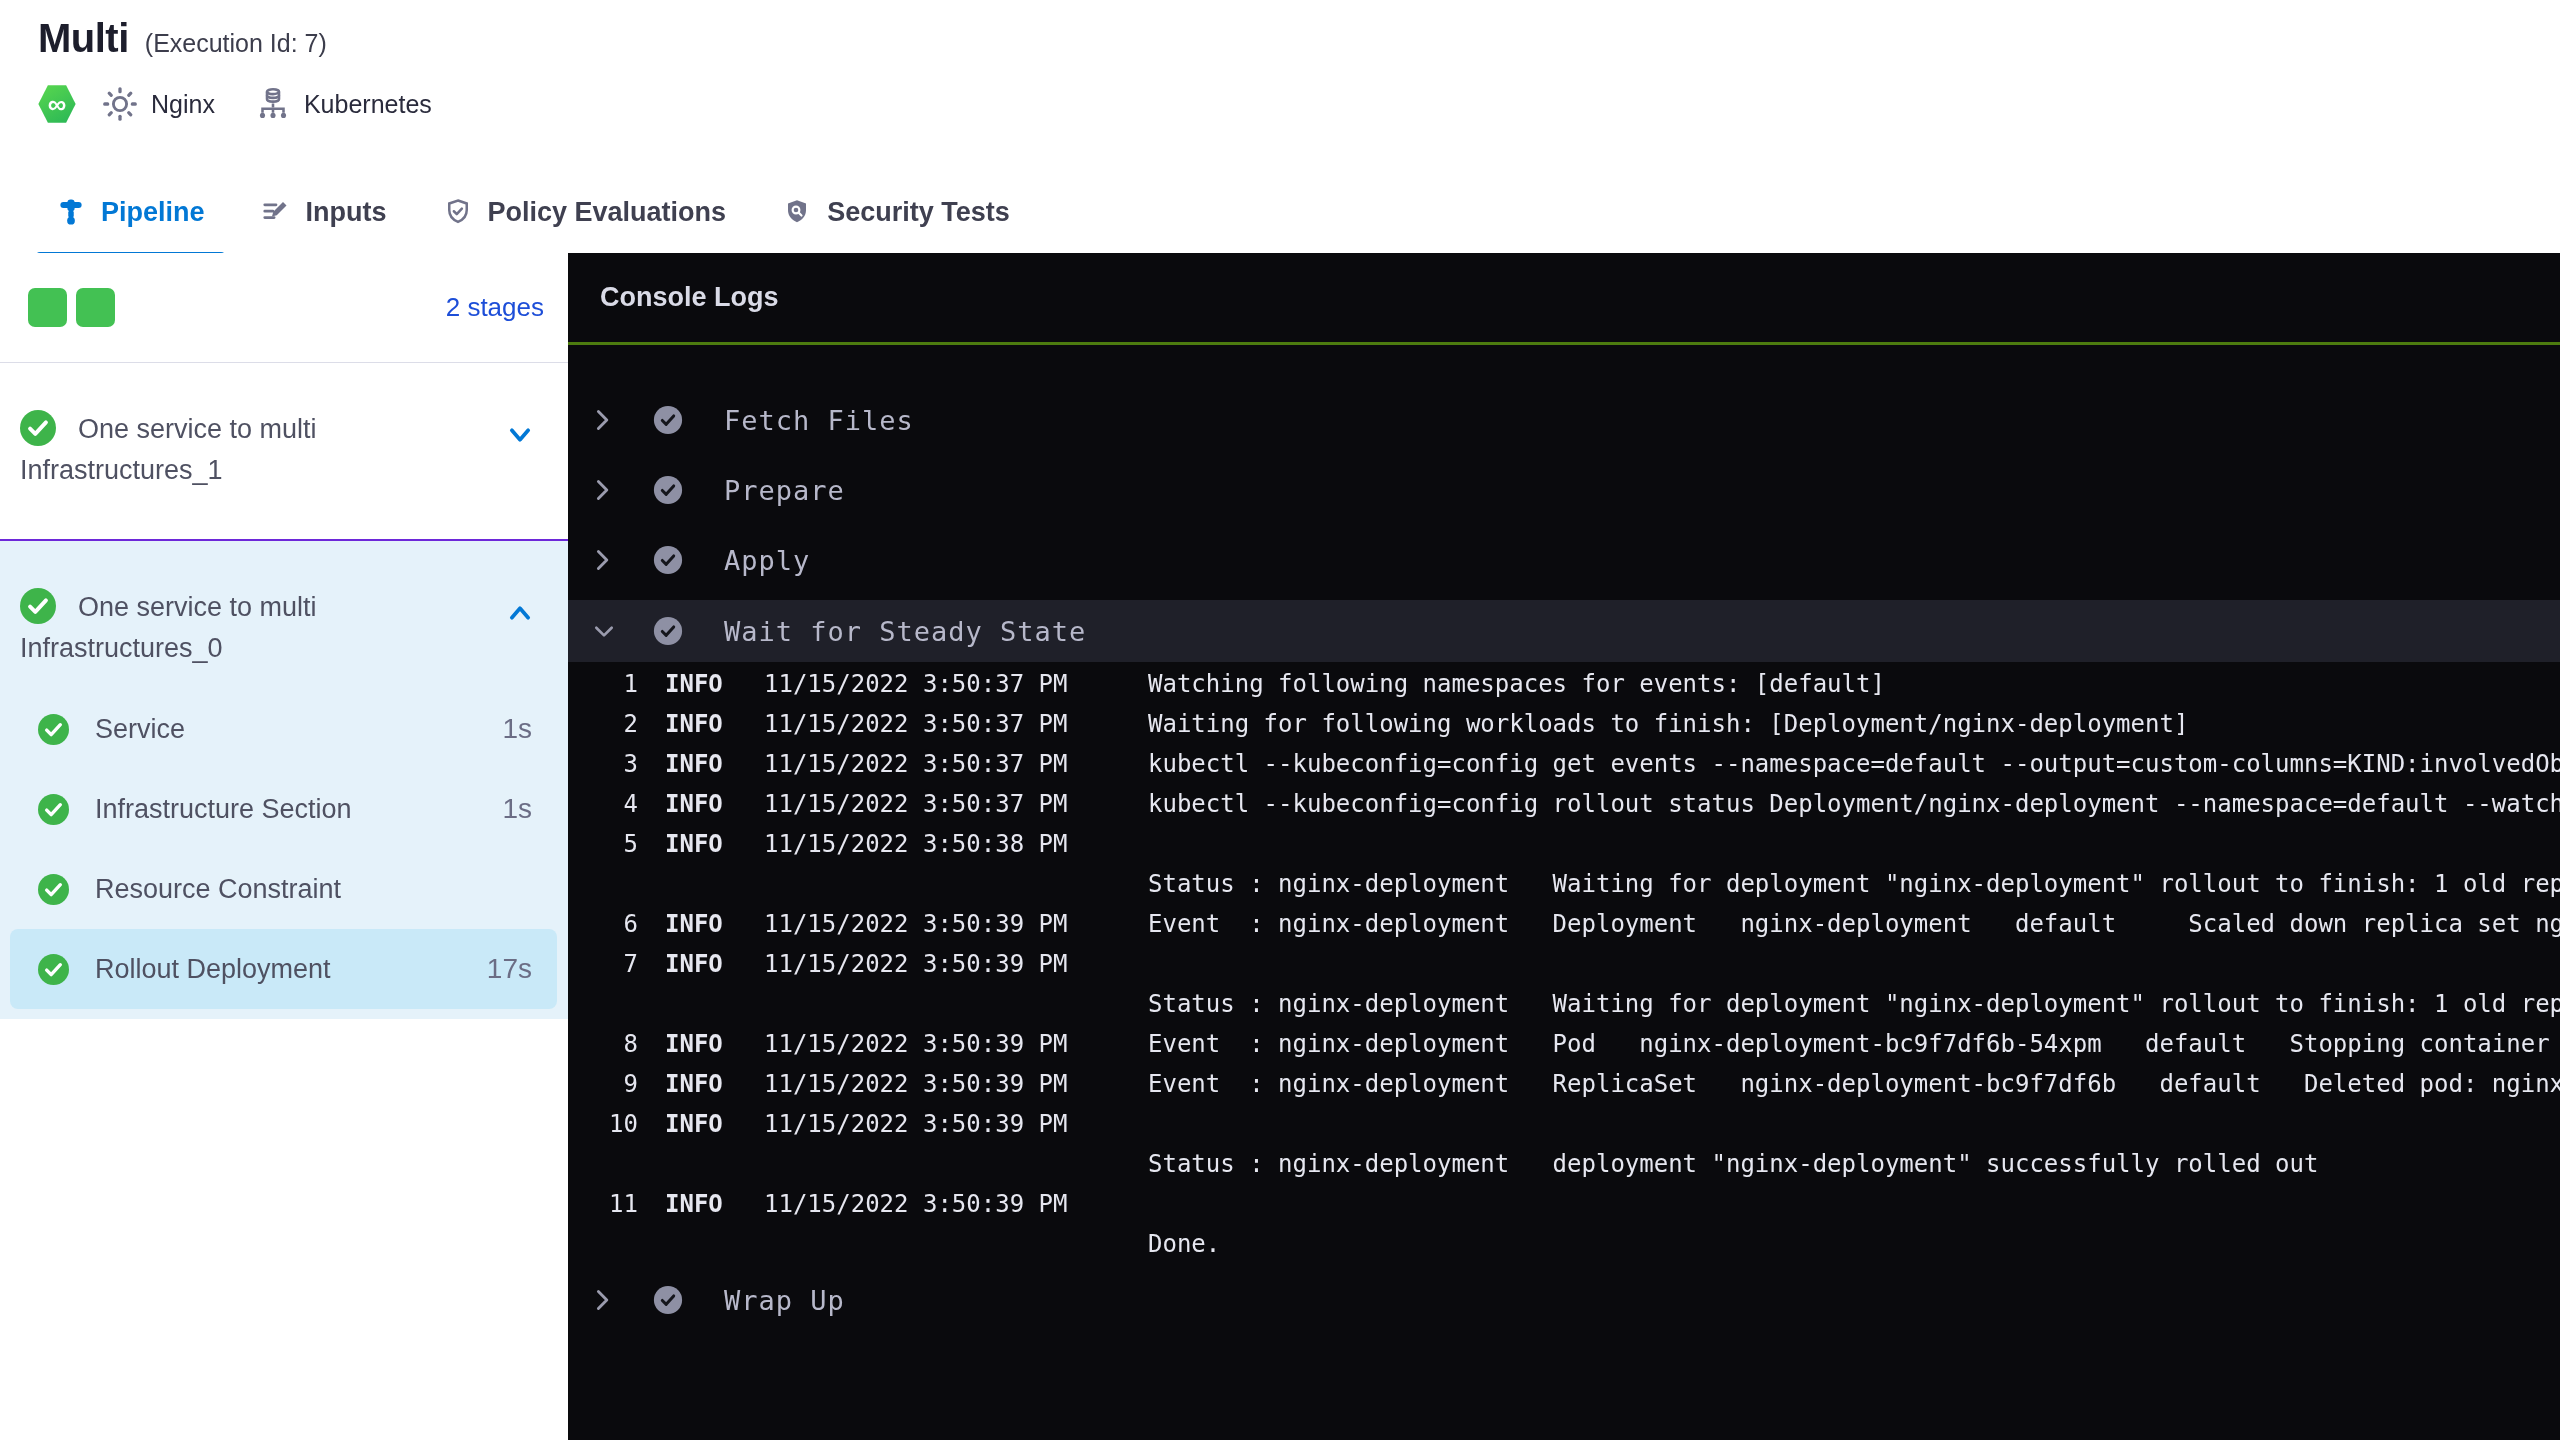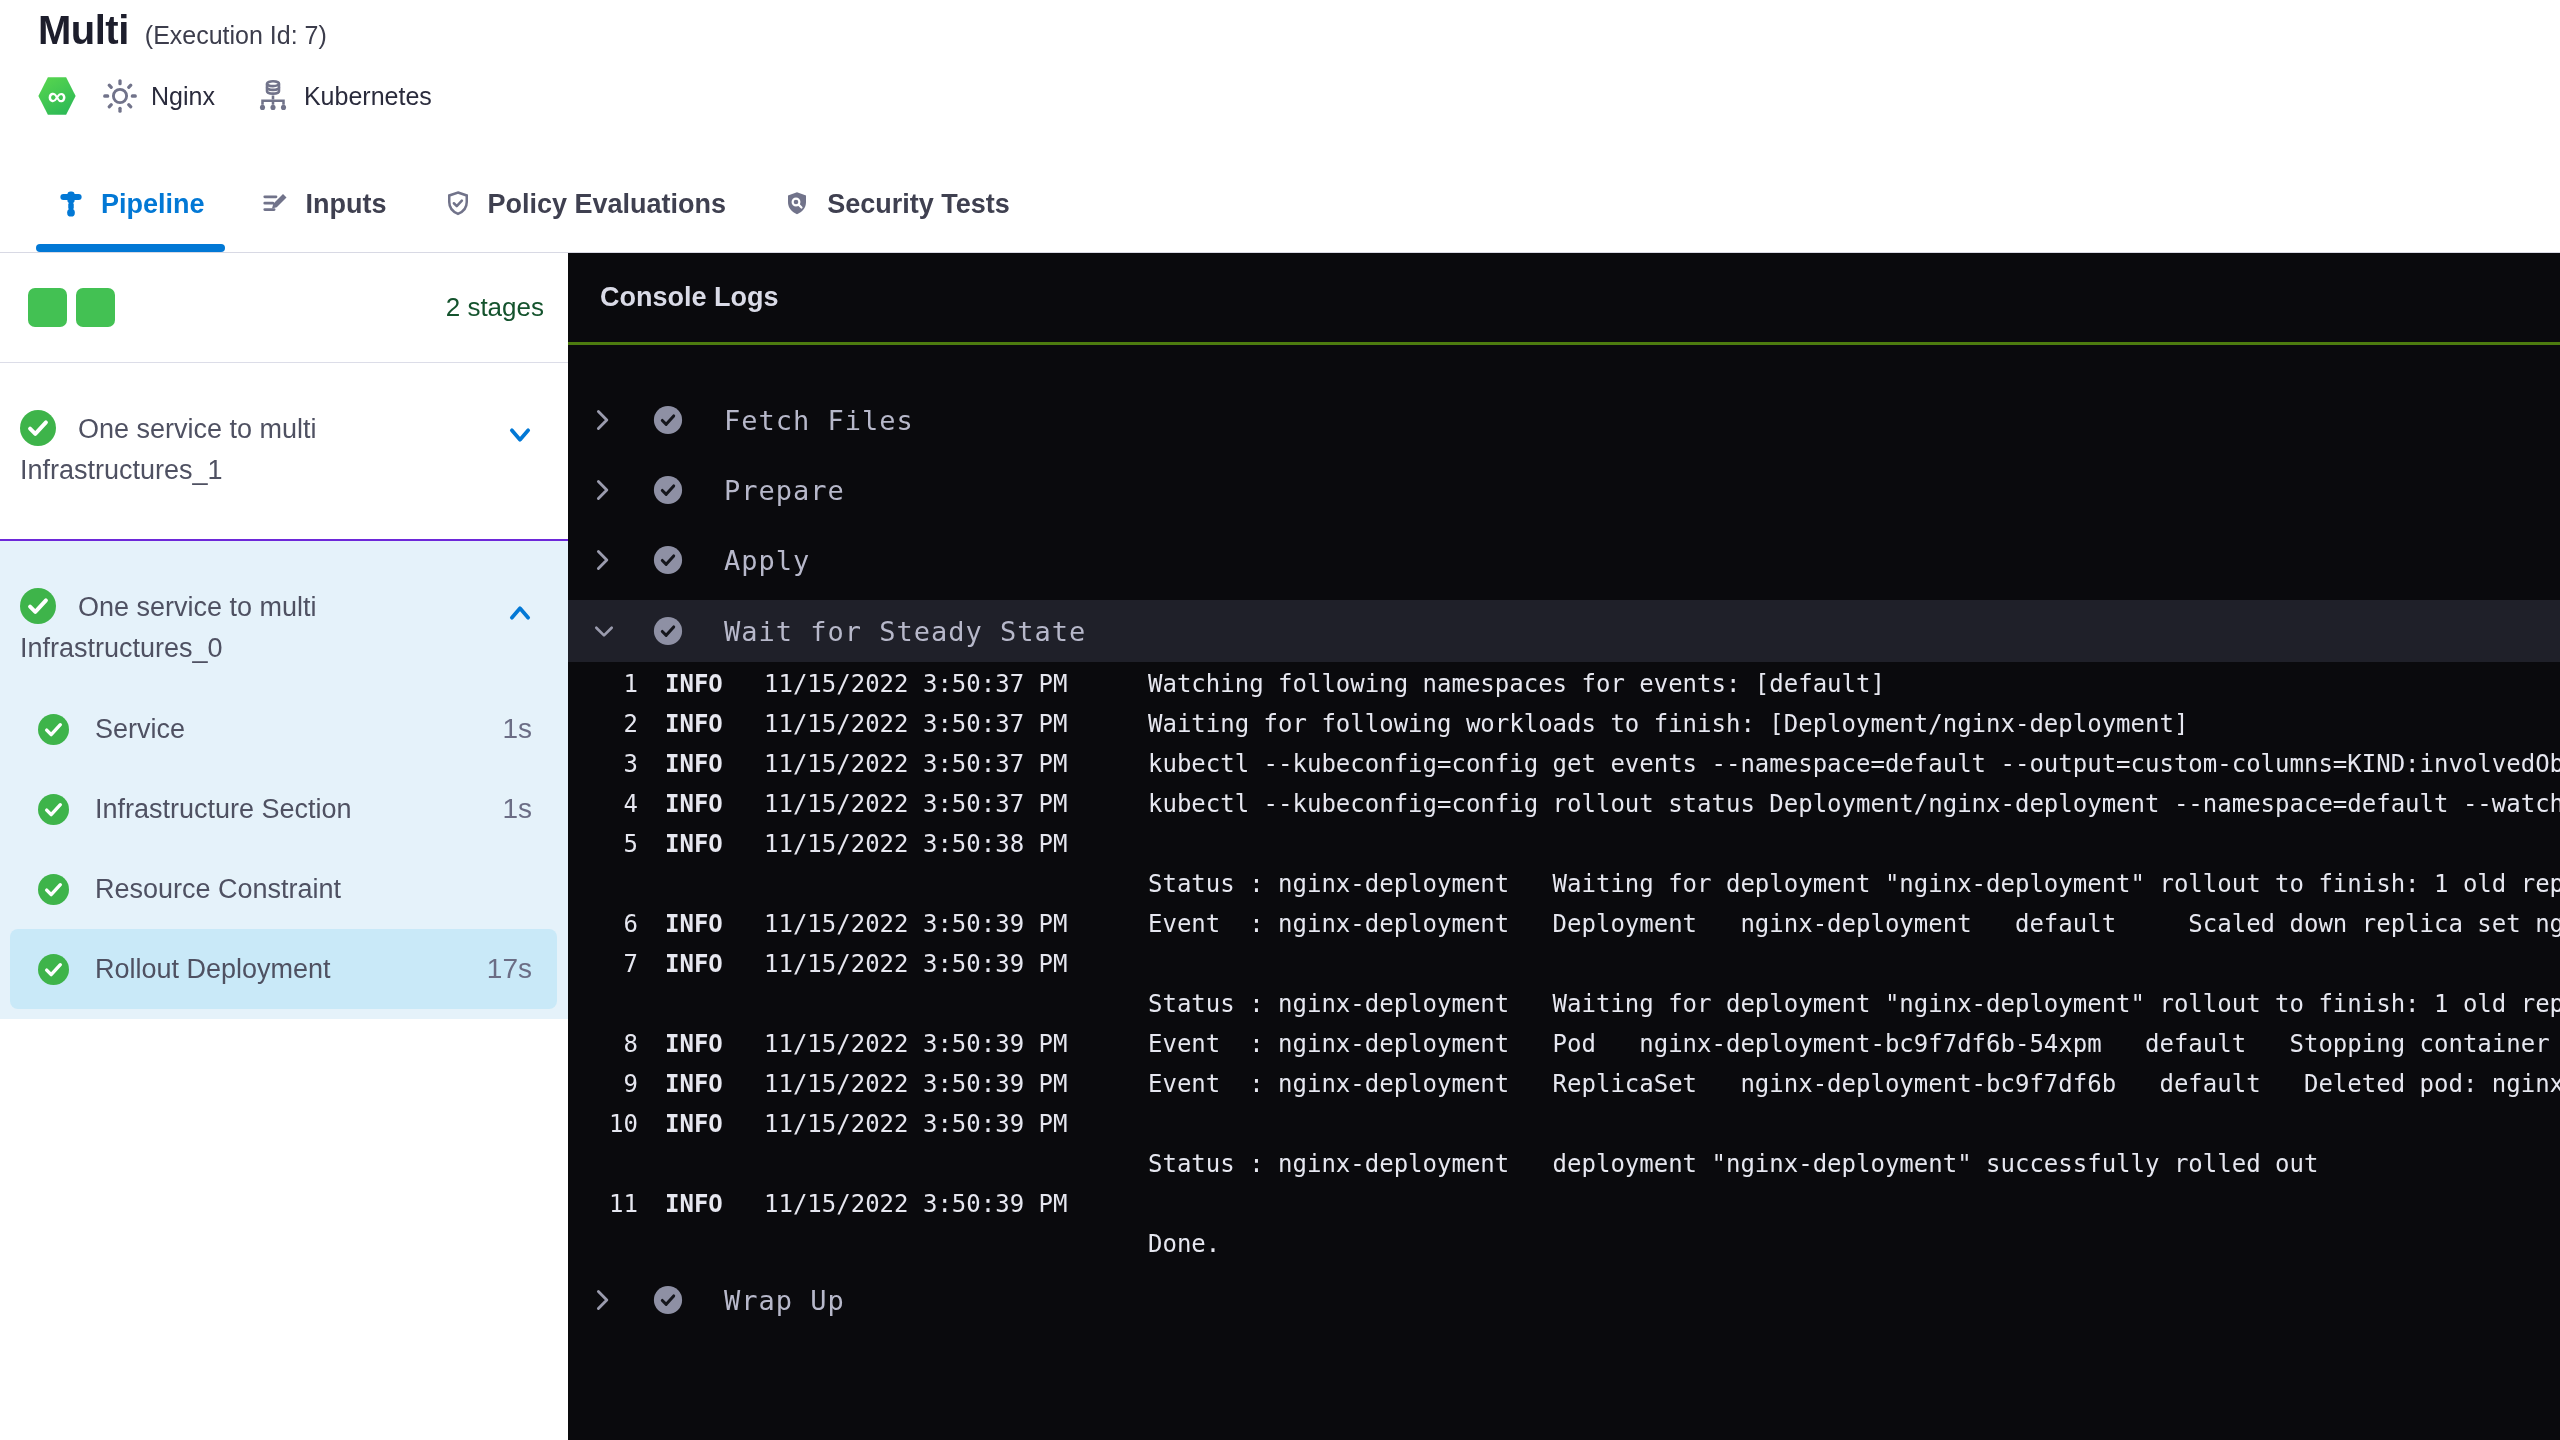--- a/index.html
+++ b/index.html
@@ -1,20 +1,20 @@
 <!DOCTYPE html>
 <html><head>
 <meta charset="utf-8">
 <style>
   html,body{margin:0;padding:0;background:#ffffff;}
   .screen{position:relative;width:2560px;height:1440px;overflow:hidden;background:#fff;
           font-family:"Liberation Sans",sans-serif;-webkit-font-smoothing:antialiased;}
 
   
-  .app-header{position:absolute;left:0;top:0;width:100%;height:253px;background:#fff;
+  .app-header{position:absolute;left:0;top:8px;width:100%;height:253px;background:#fff;
               border-bottom:1px solid #d8d9e4;box-sizing:border-box;}
   .title-row{position:absolute;left:38px;top:8px;display:flex;align-items:baseline;gap:16px;}
   .page-title{font-size:40px;font-weight:800;color:#1d1e2c;letter-spacing:-.5px;}
   .exec-id{font-size:25px;font-weight:400;color:#3c3d4c;}
   .meta-row{position:absolute;left:38px;top:76px;display:flex;align-items:center;height:40px;}
   .brand-hex{width:38px;height:40px;background:linear-gradient(150deg,#5bd84e,#27b557);
              clip-path:polygon(26% 3%,74% 3%,99% 50%,74% 97%,26% 97%,1% 50%);
              display:flex;align-items:center;justify-content:center;margin-right:26px;}
   .brand-hex span{color:#fff;font-size:26px;font-weight:700;line-height:1;}
   .svc{display:flex;align-items:center;gap:13px;margin-right:40px;}
@@ -28,21 +28,21 @@
   .tab.active{color:#0278d5;}
   .tab.active::after{content:"";position:absolute;left:-20px;right:-20px;bottom:0;height:8px;
                      border-radius:5px;background:#0278d5;}
 
   
   .sidebar{position:absolute;left:0;top:253px;bottom:0;width:568px;background:#fff;}
   .stage-summary{height:110px;border-bottom:1px solid #dcdde8;display:flex;align-items:center;
                  padding:0 24px 0 28px;box-sizing:border-box;}
   .squares{display:flex;gap:9px;}
   .square{width:39px;height:39px;border-radius:7px;background:#43c153;}
-  .stage-count{margin-left:auto;font-size:26px;color:#14532d;}
+  .stage-count{margin-left:auto;font-size:26px;color:#1d4ed8;}
 
   .stage-block{position:relative;padding:46px 24px 48px 20px;border-bottom:2px solid #6d28d9;}
   .stage-name{width:458px;font-size:27px;line-height:41px;color:#4f5162;}
   .check-lg{display:inline-block;width:36px;height:36px;vertical-align:-8px;margin-right:22px;}
   .stage-chevron{position:absolute;right:34px;top:60px;}
 
   .stage-section{background:#e5f2fa;padding-bottom:10px;}
   .stage-section .stage-block{border-bottom:none;padding-bottom:14px;}
   .steps{padding-top:6px;}
   .step{display:flex;align-items:center;height:80px;margin:0 11px 0 10px;border-radius:8px;

